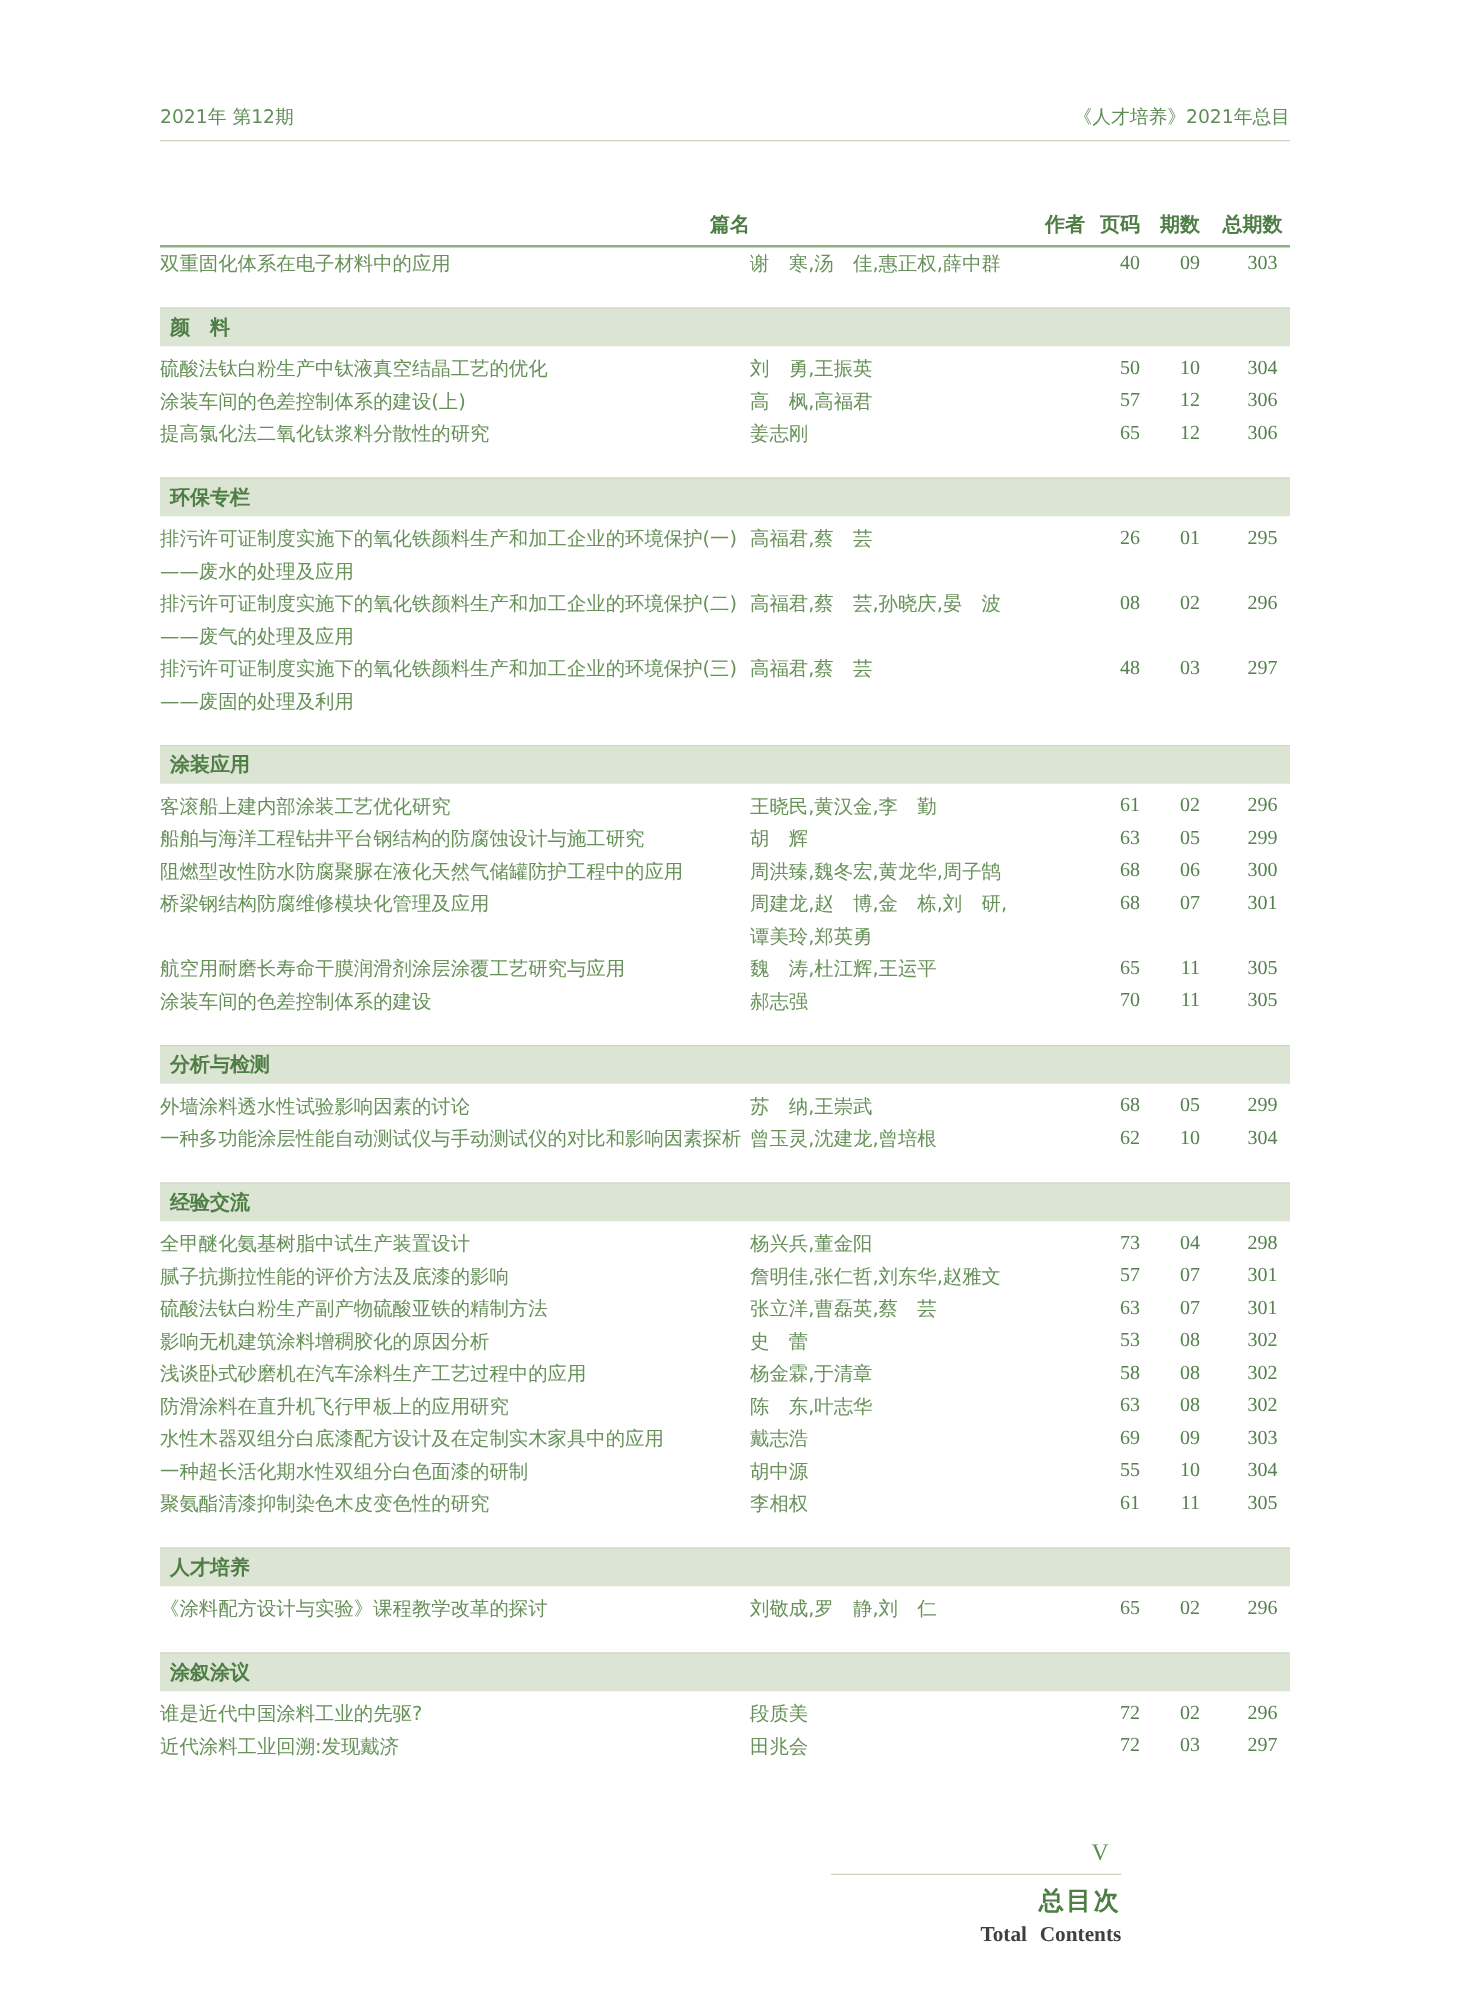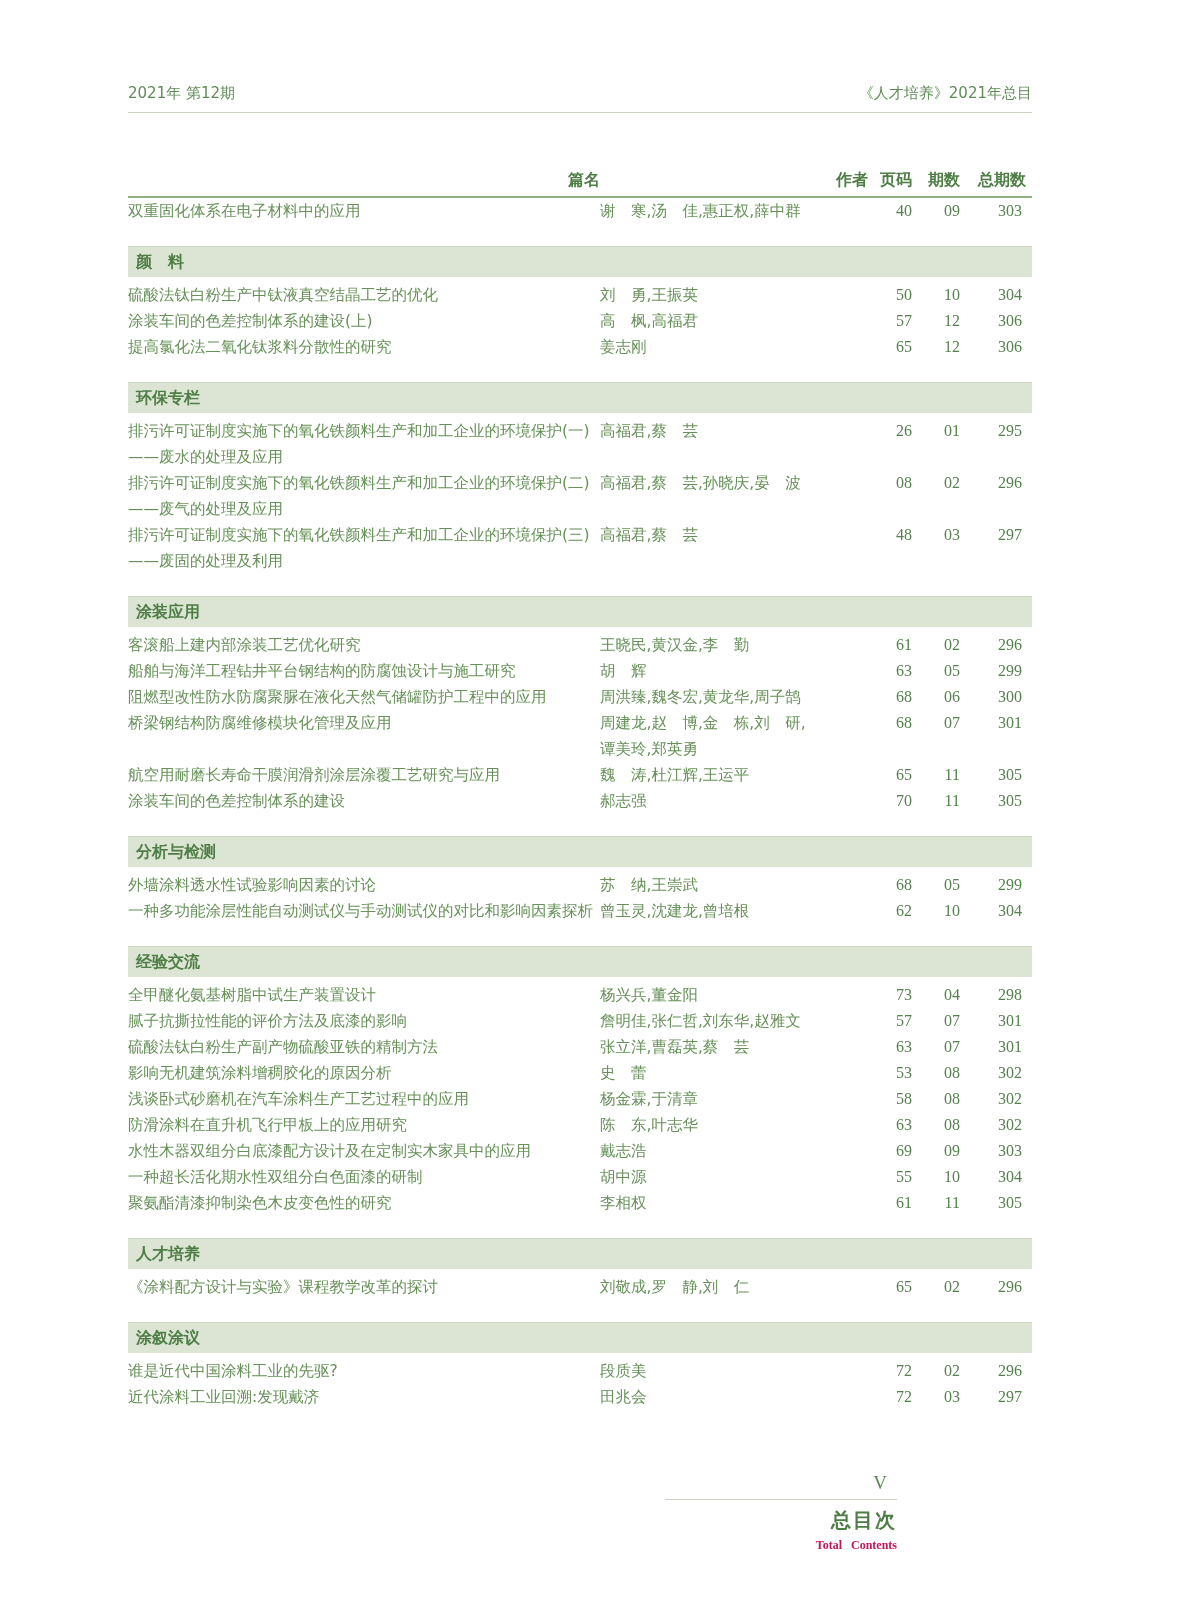--- a/index.html
+++ b/index.html
@@ -52,21 +52,21 @@
   
   .footer{position:absolute;top:1472px;right:135px;width:260px;text-align:right;}
   .pageno{
     font-family:"Liberation Serif","DejaVu Serif",serif;
     font-size:19px;color:#5d8a55;padding-right:10px;margin-bottom:5px;
   }
   .footer-line{border-top:1px solid #c9d3c0;width:232px;margin-left:auto;margin-bottom:7px;}
   .footer-cn{font-size:20px;font-weight:bold;color:#4e7e45;letter-spacing:2px;}
   .footer-en{
     font-family:"Liberation Serif","DejaVu Serif",serif;
-    font-size:12px;font-weight:bold;color:#be185d;word-spacing:6px;margin-top:4px;
+    font-size:17px;font-weight:bold;color:#404040;word-spacing:6px;margin-top:4px;
   }
 </style>
 </head>
 <body>
 
 <div class="page">
 
   <div class="top-header">
     <span>2021年 第12期</span>
     <span>《人才培养》2021年总目次</span>

